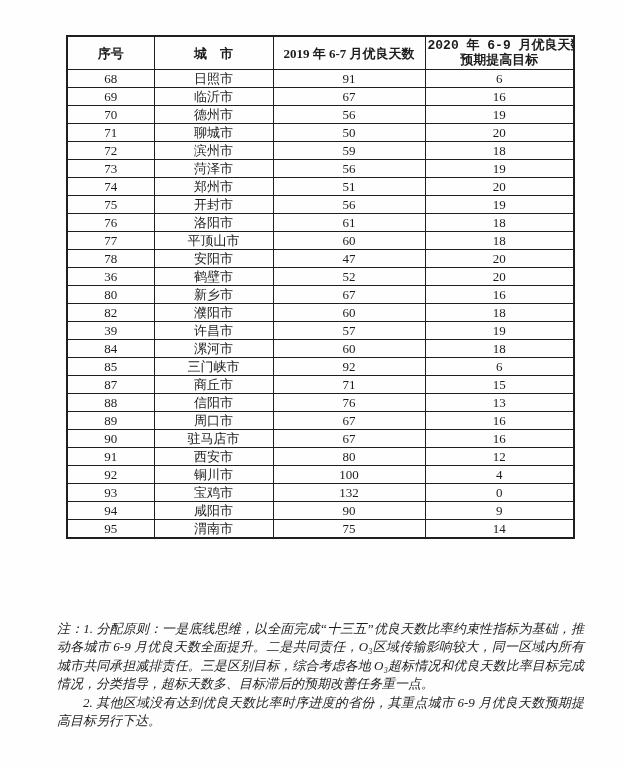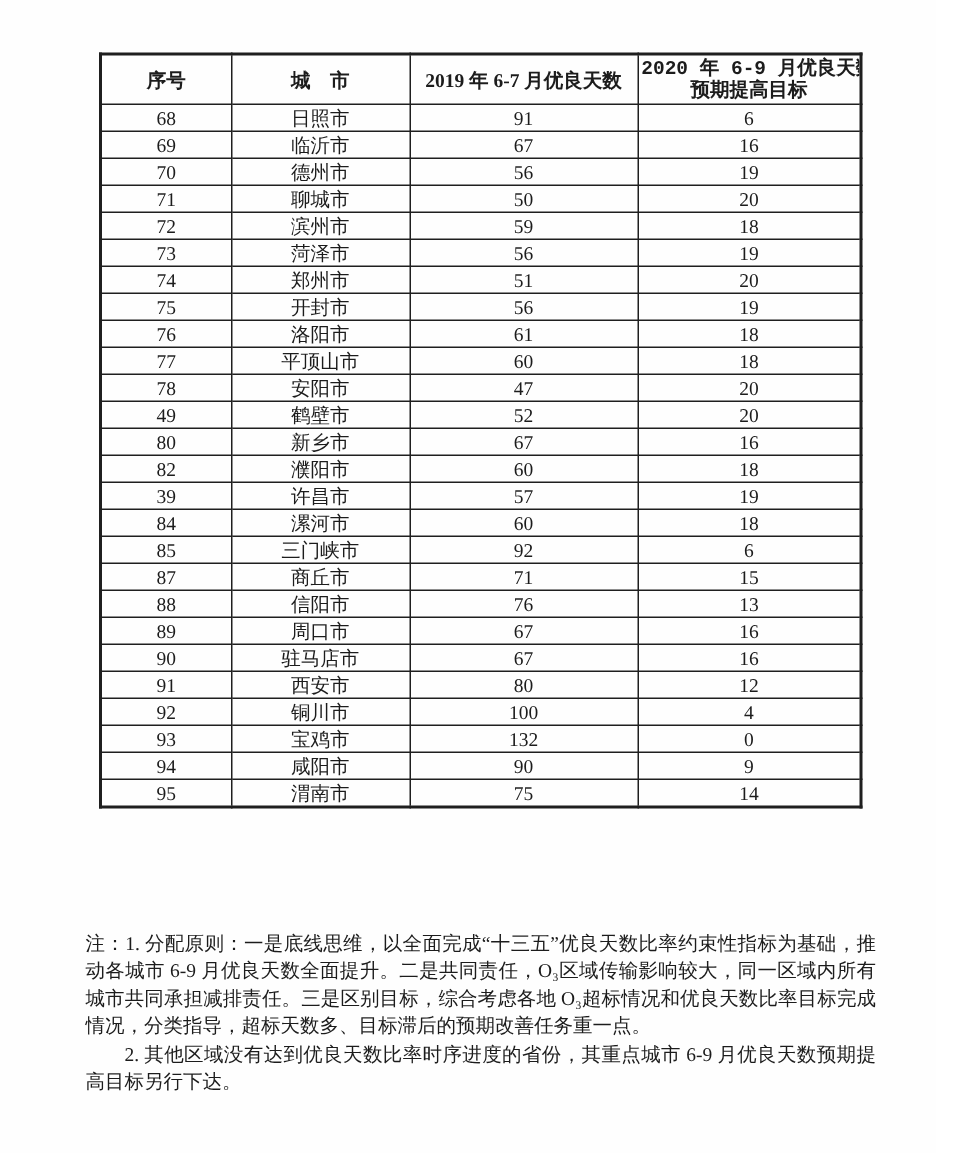--- a/index.html
+++ b/index.html
@@ -48,20 +48,21 @@
   .hdr-line { display: block; font-family: Liberation Mono, monospace; }
   .notes {
     position: absolute;
     left: 57px;
     top: 620px;
     width: 527px;
     font-size: 13px;
     line-height: 18.4px;
     text-align: justify;
     color: #1c1c1c;
+    font-style: italic;
   }
   .notes p[data-name="note-paragraph-2"] {
     text-indent: 2em;
   }
 </style>
 </head>
 <body>
 
 <div class="page" data-name="document-page">
 
@@ -144,21 +145,21 @@
           <td data-name="cell-2019-days">60</td>
           <td data-name="cell-2020-target">18</td>
         </tr>
         <tr data-name="table-row">
           <td data-name="cell-serial">78</td>
           <td data-name="cell-city">安阳市</td>
           <td data-name="cell-2019-days">47</td>
           <td data-name="cell-2020-target">20</td>
         </tr>
         <tr data-name="table-row">
-          <td data-name="cell-serial">49</td>
+          <td data-name="cell-serial">36</td>
           <td data-name="cell-city">鹤壁市</td>
           <td data-name="cell-2019-days">52</td>
           <td data-name="cell-2020-target">20</td>
         </tr>
         <tr data-name="table-row">
           <td data-name="cell-serial">80</td>
           <td data-name="cell-city">新乡市</td>
           <td data-name="cell-2019-days">67</td>
           <td data-name="cell-2020-target">16</td>
         </tr>

